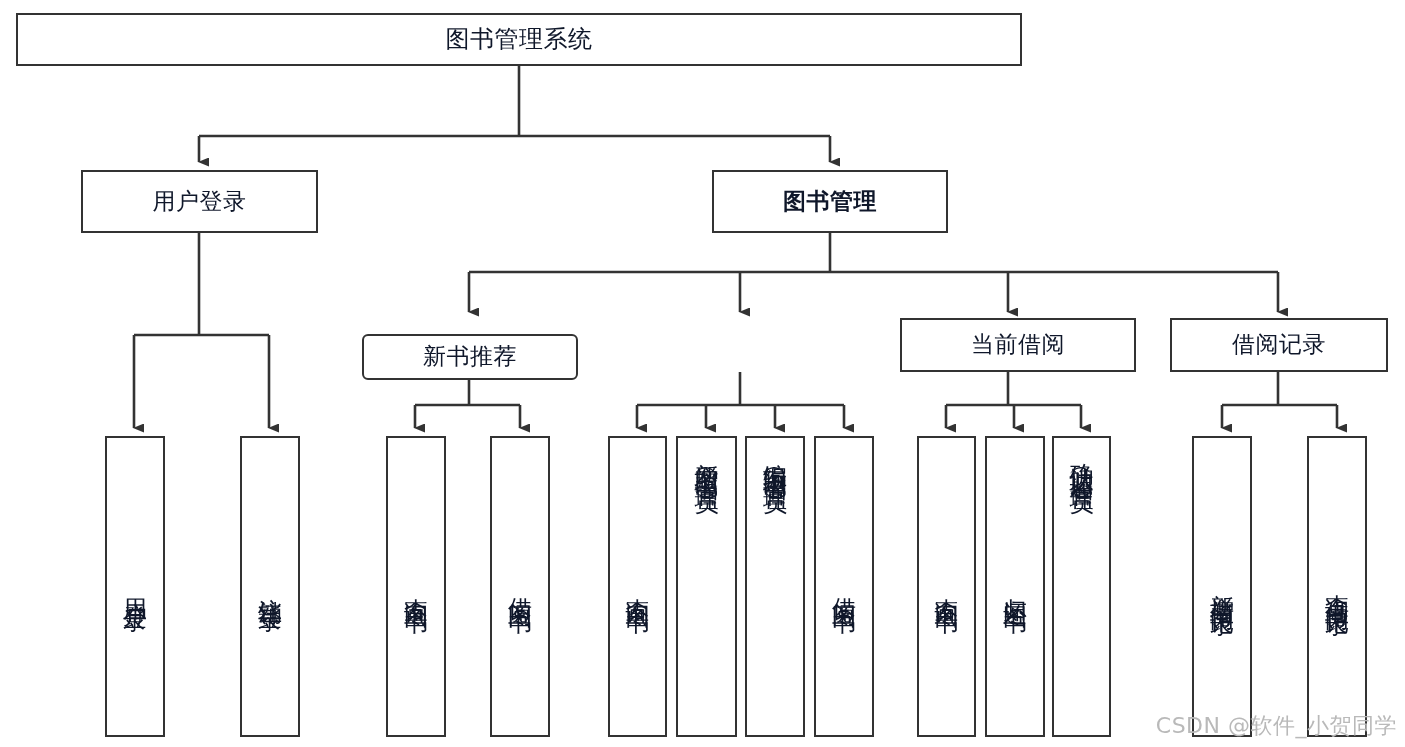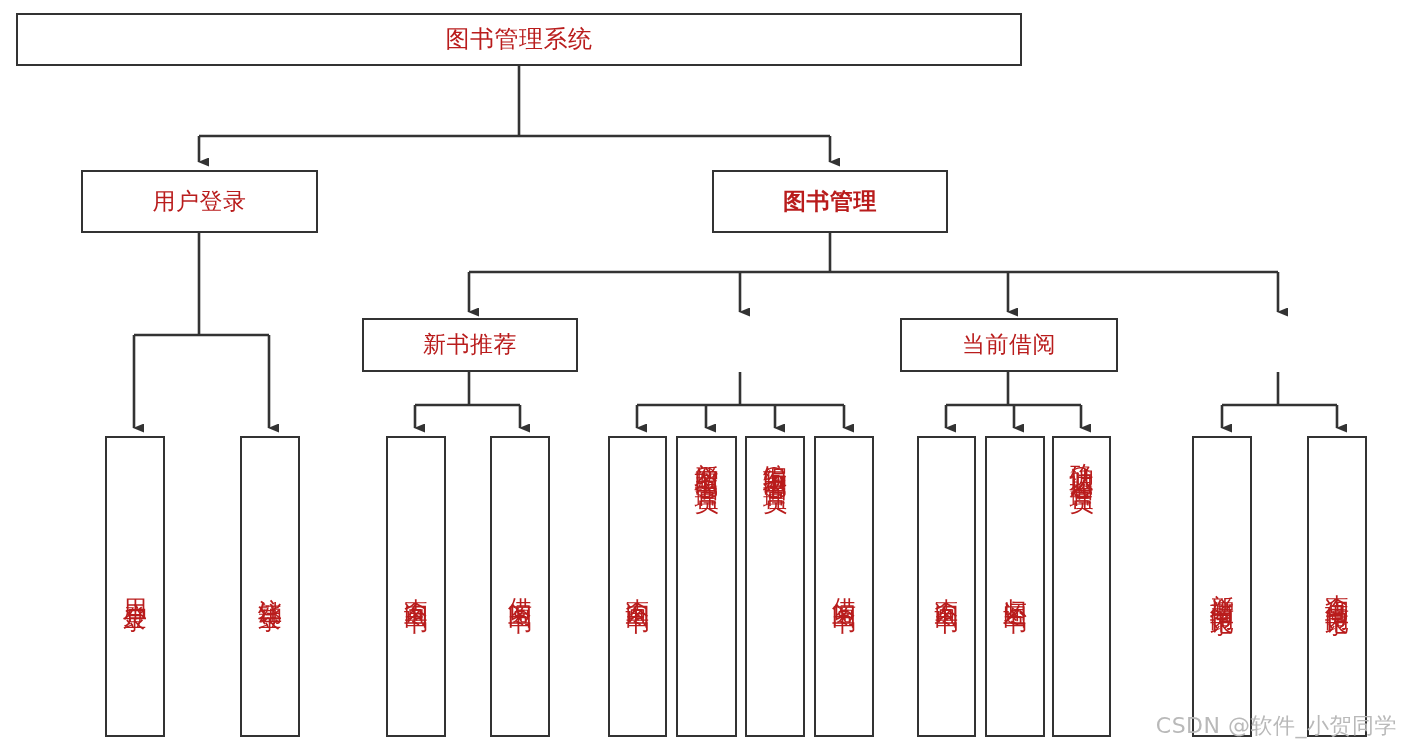--- a/index.html
+++ b/index.html
@@ -27,21 +27,21 @@
     pointer-events: none;
   }
   .node {
     position: absolute;
     box-sizing: border-box;
     background: #ffffff;
     border: 2.5px solid #333333;
     display: flex;
     align-items: center;
     justify-content: center;
-    color: #b91c1c;
+    color: #0f172a;
   }
   .node-label {
     text-align: center;
     line-height: 1.18;
     white-space: nowrap;
   }
   
   .node.horiz .node-label {
     font-size: 23px;
     letter-spacing: 0.5px;
@@ -138,29 +138,32 @@
   </div>
 
   <div class="node horiz" style="left:81px; top:170px; width:237px; height:63px;">
     <span class="node-label">用户登录</span>
   </div>
 
   <div class="node horiz" style="left:712px; top:170px; width:236px; height:63px;font-weight:bold;">
     <span class="node-label">图书管理</span>
   </div>
 
-  <div class="node horiz" style="left:362px; top:318px; width:216px; height:54px;">
+  <div class="node horiz" style="left:362px; top:334px; width:216px; height:46px;border-radius:6px;">
     <span class="node-label">新书推荐</span>
   </div>
 
 
-  <div class="node horiz" style="left:900px; top:318px; width:218px; height:54px;">
+  <div class="node horiz" style="left:900px; top:318px; width:236px; height:54px;">
     <span class="node-label">当前借阅</span>
   </div>
 
+  <div class="node horiz" style="left:1170px; top:318px; width:218px; height:54px;">
+    <span class="node-label">借阅记录</span>
+  </div>
 
   <div class="node vert centered" style="left:105px; top:436px; width:60px; height:301px;">
     <span class="node-label">用户登录</span>
   </div>
   <div class="node vert centered" style="left:240px; top:436px; width:60px; height:301px;">
     <span class="node-label">注销登录</span>
   </div>
 
   <div class="node vert centered" style="left:386px; top:436px; width:60px; height:301px;">
     <span class="node-label">查询图书</span>

